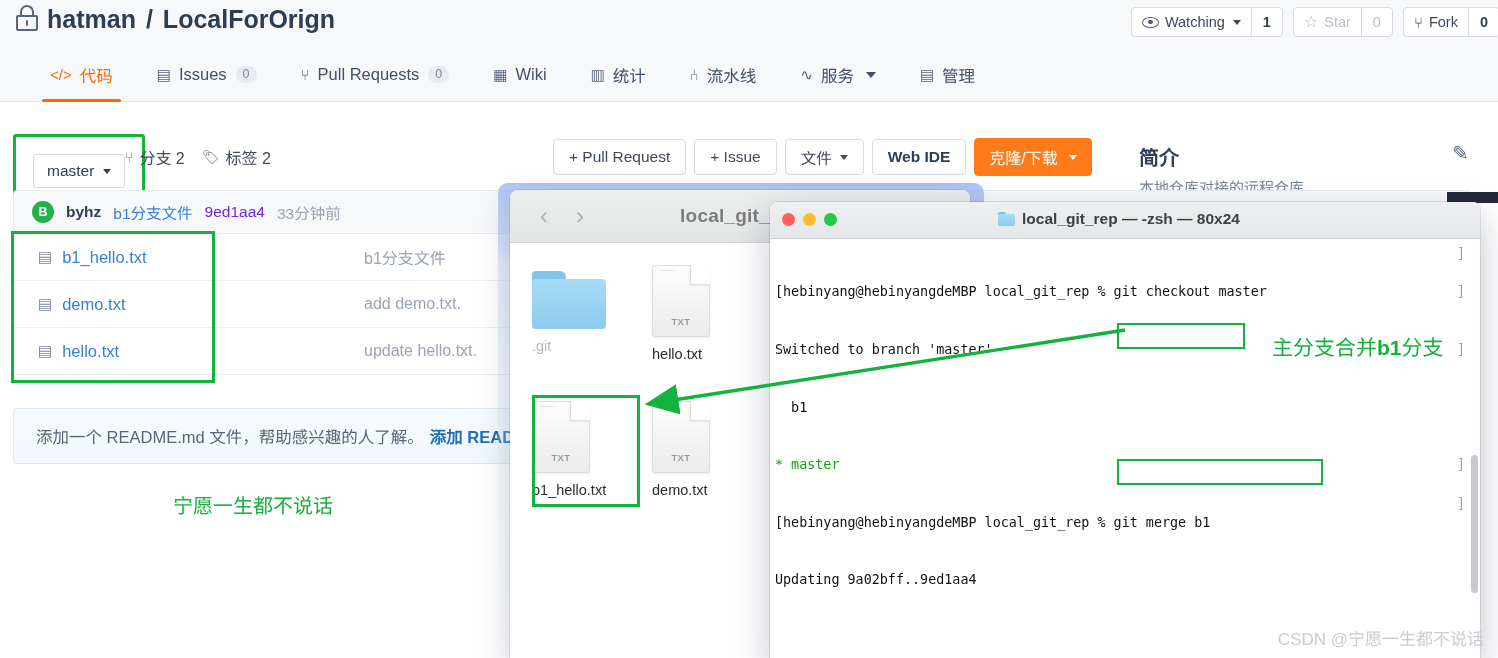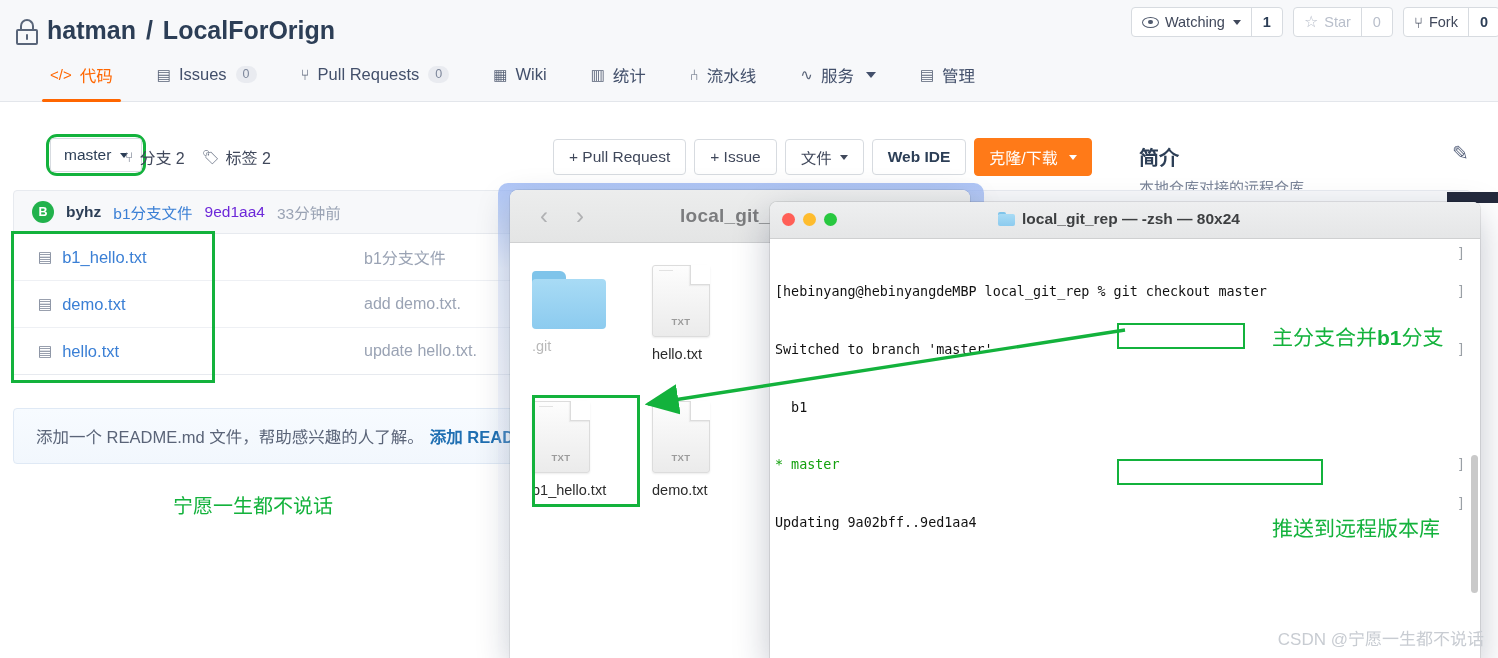--- a/index.html
+++ b/index.html
@@ -12,21 +12,21 @@
   }
   .gitee-page{position:absolute;inset:0;background:#fff;}
 
   
   .repo-header{
     position:absolute;left:0;top:0;width:1498px;height:48px;
     background:#f7f8fa;
   }
   .repo-title{
     position:absolute;left:16px;top:5px;height:40px;
-    display:flex;align-items:flex-end;gap:9px;
+    display:flex;align-items:flex-start;gap:9px;
     font-size:25px;font-weight:bold;color:#2c3e56;white-space:nowrap;
   }
   .lock-icon{width:22px;height:26px;position:relative;display:inline-block;}
   .lock-icon .shackle{
     position:absolute;left:4px;top:0;width:14px;height:12px;
     border:2.2px solid #596579;border-bottom:none;
     border-radius:7px 7px 0 0;box-sizing:border-box;
   }
   .lock-icon .body{
     position:absolute;left:0;top:10px;width:22px;height:16px;
@@ -79,21 +79,21 @@
   .tab .badge{
     background:#e9ebf0;color:#7d879b;border-radius:9px;
     font-size:12.5px;padding:1px 7px;line-height:15px;margin-left:1px;
   }
   .tab .dncaret{width:0;height:0;border-left:5px solid transparent;border-right:5px solid transparent;border-top:6px solid #43506b;margin-left:4px;}
 
   
   .toolbar{position:absolute;left:0;top:102px;width:1498px;height:68px;background:#fff;}
   .branch-box{
     position:absolute;left:13px;top:32px;
-    border:3px solid #13b23c;border-radius:11px;padding:1px;margin-left:33px;
+    border:3px solid #13b23c;border-radius:3px;padding:17px;
   }
   .branch-btn{
     display:flex;align-items:center;gap:7px;height:32px;padding:0 13px;
     border:1px solid #d7dbe0;border-radius:3px;background:#fff;
     font-size:15.5px;color:#2c3e56;white-space:nowrap;
   }
   .branch-btn .caret{border-top-color:#2c3e56;}
   .branch-meta{
     position:absolute;left:125px;top:43px;display:flex;align-items:center;gap:17px;
     font-size:16px;color:#40485b;white-space:nowrap;
@@ -276,21 +276,21 @@
     position:absolute;right:7px;top:5px;width:16px;height:400px;
     font-family:"DejaVu Sans Mono",monospace;font-size:13.4px;line-height:19.2px;
     color:#9aa0a6;white-space:pre;
   }
 
   
   .hl-box{position:absolute;border:2.5px solid #13b23c;box-sizing:border-box;pointer-events:none;}
   #hl-merge{left:1117px;top:323px;width:128px;height:26px;}
   #hl-push{left:1117px;top:459px;width:206px;height:26px;}
   .ann-text{position:absolute;color:#13b23c;white-space:nowrap;font-size:21px;}
-  #ann-merge{left:1272px;top:321px;}
+  #ann-merge{left:1272px;top:331px;}
   #ann-push{left:1272px;top:512px;}
   .ann-text b{font-weight:bold;}
   .arrow-svg{position:absolute;left:600px;top:320px;pointer-events:none;}
 
   .watermark{
     position:absolute;right:14px;bottom:8px;
     font-size:17px;color:#c8ccd2;white-space:nowrap;
   }
 </style>
 </head>
@@ -516,20 +516,21 @@
             <span class="f"></span>
           </span>
         <span>local_git_rep — -zsh — 80x24</span>
       </div>
     </div>
     <div class="term-body">
       <div class="term-line">[hebinyang@hebinyangdeMBP local_git_rep % git checkout master</div>
       <div class="term-line">Switched to branch 'master'</div>
       <div class="term-line">  b1</div>
       <div class="term-line g-green">* master</div>
+      <div class="term-line">[hebinyang@hebinyangdeMBP local_git_rep % git merge b1</div>
       <div class="term-line">Updating 9a02bff..9ed1aa4</div>
       
       
       
       
       
       
       
       
       
@@ -566,16 +567,15 @@
       </marker>
     </defs>
     <line x1="525" y1="10" x2="48" y2="84" stroke="#13b23c" stroke-width="3.4" marker-end="url(#ah)"></line>
   </svg>
 
   <div class="hl-box" id="hl-merge"></div>
   <div class="hl-box" id="hl-push"></div>
 
   <div class="ann-text" id="ann-merge"><span>主分支合并</span><b>b1</b><span>分支</span></div>
 
-  <div class="ann-text" id="ann-push">推送到远程版本库</div>
 
   <div class="watermark">CSDN @宁愿一生都不说话</div>
 </div>
 
 </body></html>

